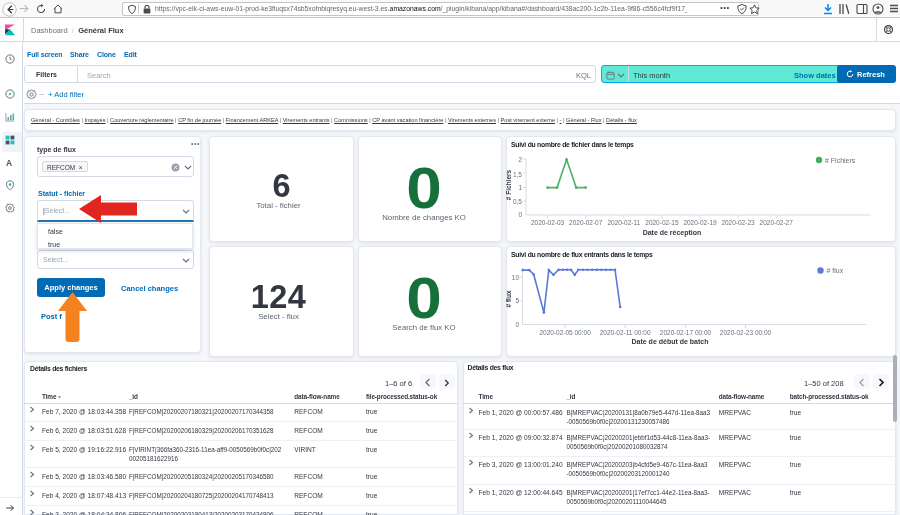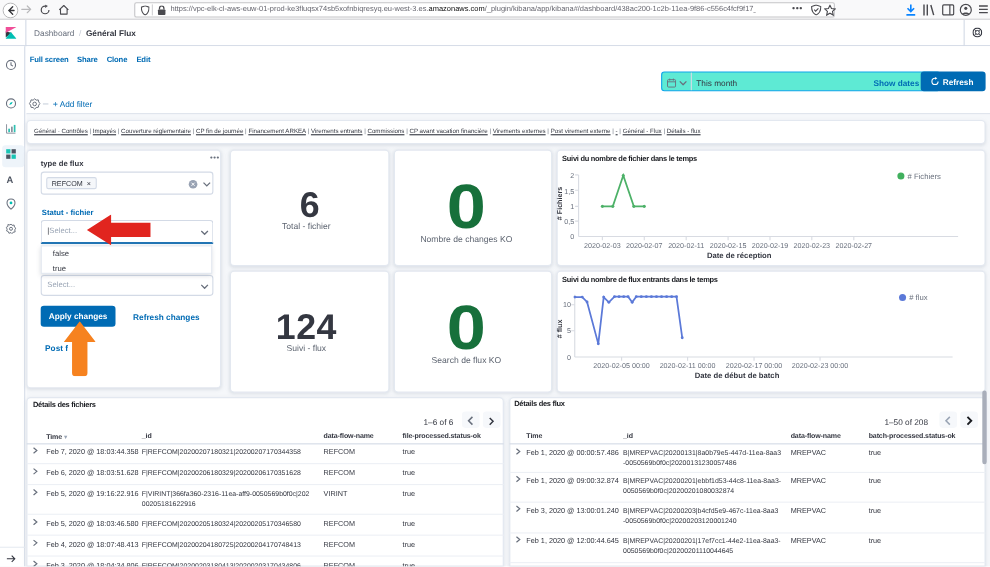--- a/index.html
+++ b/index.html
@@ -141,20 +141,27 @@
 </div>
 
 <div class="abs" style="left:24px;top:42px;width:876px;height:21px;background:#fff;">
   <div class="abs blue" style="left:3px;top:9px;font-size:7px;letter-spacing:-0.15px;font-weight:bold;">Full screen</div>
   <div class="abs blue" style="left:46px;top:9px;font-size:7px;letter-spacing:-0.15px;font-weight:bold;">Share</div>
   <div class="abs blue" style="left:73px;top:9px;font-size:7px;letter-spacing:-0.15px;font-weight:bold;">Clone</div>
   <div class="abs blue" style="left:100px;top:9px;font-size:7px;letter-spacing:-0.15px;font-weight:bold;">Edit</div>
 </div>
 <div class="abs" style="left:24px;top:63px;width:876px;height:41px;background:#fff;border-bottom:1px solid #d3dae6;">
 
+  <div class="abs" style="left:0;top:2px;width:572px;height:18px;background:#fff;border:1px solid #d3dae6;border-radius:3px;">
+    <div class="abs" style="left:0;top:0;width:53px;height:16px;border-right:1px solid #d3dae6;background:#fff;border-radius:3px 0 0 3px;">
+      <div class="abs" style="left:11px;top:4.5px;font-size:7px;font-weight:bold;color:#343741;">Filters</div>
+    </div>
+    <div class="abs" style="left:62px;top:4.5px;font-size:7.5px;color:#9aa5b5;">Search</div>
+    <div class="abs" style="left:551px;top:4.5px;font-size:7.5px;color:#69707d;">KQL</div>
+  </div>
 
   <div class="abs" style="left:577px;top:2px;width:254px;height:18px;background:#5eead4;border:1px solid #0ea5e9;border-radius:3px;">
     <svg class="abs" style="left:4px;top:4.5px;" width="9" height="9" viewBox="0 0 16 16">
       <rect x="1.5" y="2.5" width="13" height="12" rx="1.5" fill="none" stroke="#69707d" stroke-width="1.5"></rect>
       <path d="M1.5 6 H14.5 M5 0.8 V4 M11 0.8 V4" stroke="#69707d" stroke-width="1.5"></path>
     </svg>
     <svg class="abs" style="left:15px;top:7px;" width="8" height="5" viewBox="0 0 8 5">
       <path d="M1 1 L4 4 L7 1" stroke="#69707d" stroke-width="1.2" fill="none"></path>
     </svg>
     <div class="abs" style="left:26px;top:0;width:1px;height:16px;background:#d3dae6;"></div>
@@ -215,21 +222,21 @@
   <div class="abs" style="left:12px;top:113px;width:157px;height:19px;border:1px solid #d3dae6;border-radius:3px;background:#fff;">
     <div class="abs" style="left:5px;top:4.5px;font-size:7px;color:#9aa5b5;">Select...</div>
     <svg class="abs" style="left:144px;top:7px;" width="8" height="5" viewBox="0 0 8 5">
       <path d="M1 1 L4 4 L7 1" stroke="#69707d" stroke-width="1.2" fill="none"></path>
     </svg>
   </div>
 
   <div class="abs" style="left:12px;top:141px;width:68px;height:19px;background:#006bb4;border-radius:3px;text-align:center;">
     <div style="margin-top:5px;font-size:7.5px;font-weight:bold;color:#fff;">Apply changes</div>
   </div>
-  <div class="abs blue b" style="left:96px;top:147px;font-size:7.5px;">Refresh changes</div>
+  <div class="abs blue b" style="left:96px;top:147px;font-size:7.5px;">Cancel changes</div>
   <div class="abs blue b" style="left:16px;top:175px;font-size:7.5px;">Post f</div>
 </div>
 
 <svg class="abs" style="left:79px;top:195px;z-index:9;" width="58" height="28" viewBox="0 0 58 28">
   <polygon points="0,14 22,0 22,7.5 58,7.5 58,20.5 22,20.5 22,28" fill="#e1251f"></polygon>
 </svg>
 
 <svg class="abs" style="left:58px;top:292px;z-index:9;" width="29" height="50" viewBox="0 0 29 50">
   <path d="M14.5 0 L29 19 L21.5 19 L21.5 47 Q21.5 50 18.5 50 L10.5 50 Q7.5 50 7.5 47 L7.5 19 L0 19 Z" fill="#f6821f"></path>
 </svg>
@@ -237,21 +244,21 @@
 <div class="panel" style="left:209px;top:136px;width:145px;height:106px;"></div>
 <div class="abs" style="left:209px;top:170px;width:145px;text-align:center;font-size:32.5px;font-weight:bold;color:#343741;line-height:33px;">6</div>
 <div class="abs" style="left:206px;top:200.5px;width:145px;text-align:center;font-size:7.8px;color:#5d6470;">Total - fichier</div>
 
 <div class="panel" style="left:358px;top:136px;width:144px;height:106px;"></div>
 <div class="abs" style="left:352px;top:163px;width:144px;text-align:center;font-size:57px;font-weight:bold;color:#17703b;line-height:50px;transform:scaleX(1.12);">0</div>
 <div class="abs" style="left:352px;top:212.5px;width:144px;text-align:center;font-size:7.8px;color:#5d6470;">Nombre de changes KO</div>
 
 <div class="panel" style="left:209px;top:246px;width:145px;height:111px;"></div>
 <div class="abs" style="left:206px;top:281px;width:145px;text-align:center;font-size:32.5px;letter-spacing:0.4px;font-weight:bold;color:#343741;line-height:33px;">124</div>
-<div class="abs" style="left:206px;top:312px;width:145px;text-align:center;font-size:7.8px;color:#5d6470;">Suivi - flux</div>
+<div class="abs" style="left:206px;top:312px;width:145px;text-align:center;font-size:7.8px;color:#5d6470;">Select - flux</div>
 
 <div class="panel" style="left:358px;top:246px;width:144px;height:111px;"></div>
 <div class="abs" style="left:352px;top:273px;width:144px;text-align:center;font-size:57px;font-weight:bold;color:#17703b;line-height:50px;transform:scaleX(1.12);">0</div>
 <div class="abs" style="left:352px;top:322.5px;width:144px;text-align:center;font-size:7.8px;color:#5d6470;">Search de flux KO</div>
 
 <div class="panel" style="left:506px;top:136px;width:390px;height:106px;"></div>
 <div class="abs b" style="left:511px;top:141px;font-size:6.8px;letter-spacing:-0.25px;color:#1a1c21;">Suivi du nombre de fichier dans le temps</div>
 <svg class="abs" style="left:506px;top:136px;" width="390" height="106" viewBox="0 0 390 106">
   <g stroke="#d8dbe2" stroke-width="1">
     <line x1="20" y1="79" x2="365" y2="79"></line>

